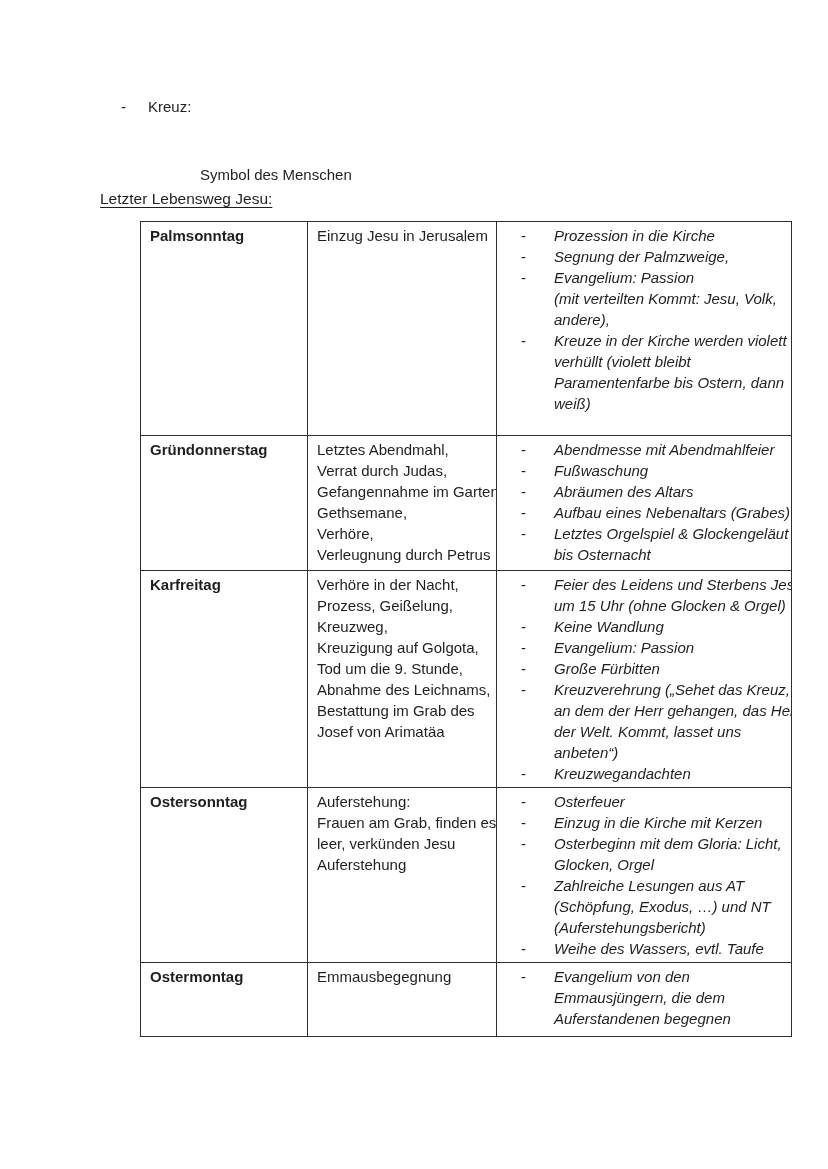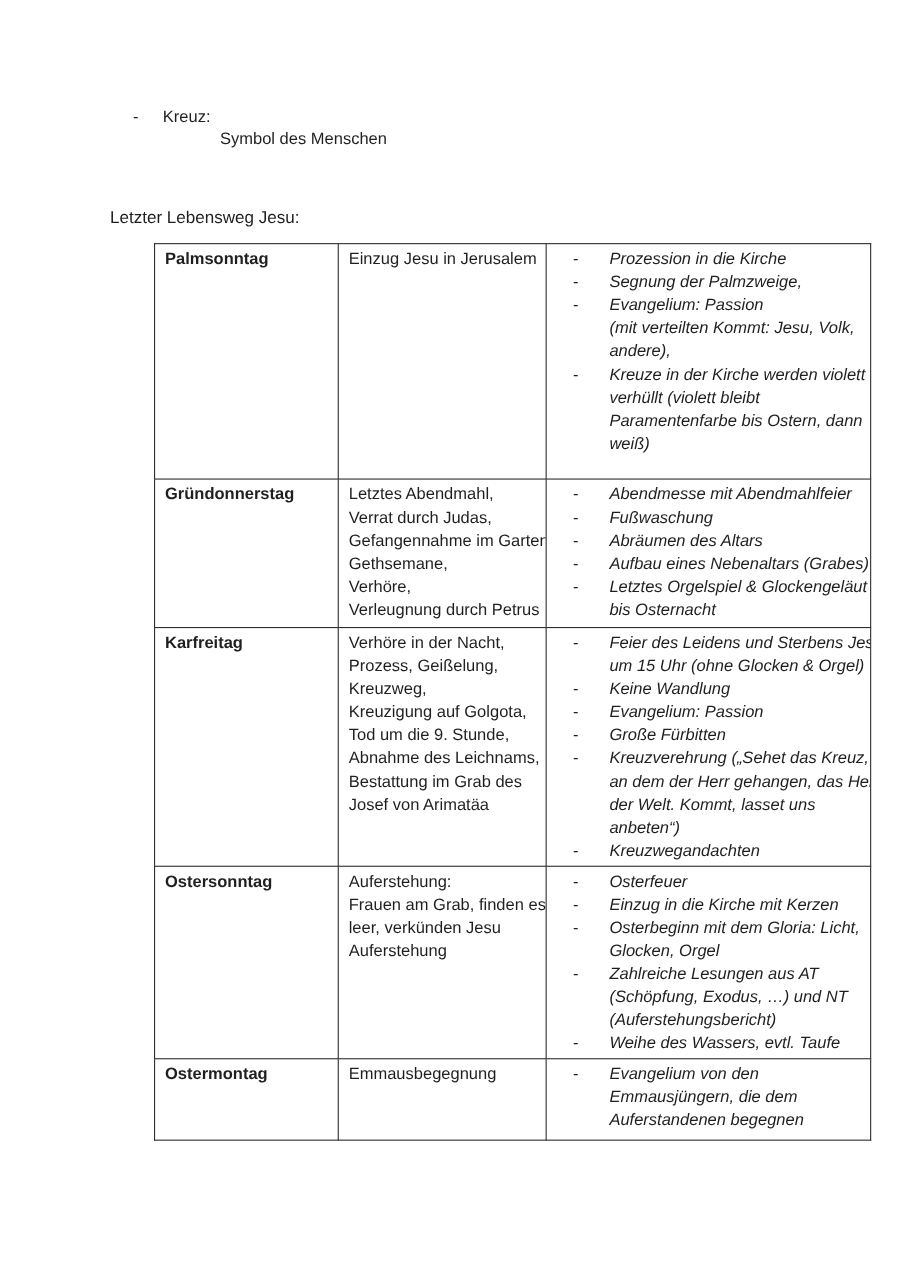--- a/index.html
+++ b/index.html
@@ -23,34 +23,35 @@
   .intro {
     position: absolute;
     left: 121px;
     top: 97px;
     font-size: 15px;
     line-height: 20px;
   }
   .intro-head { display: flex; }
   .intro-head .dash { display: inline-block; width: 27px; }
   .intro-items { margin-left: 51px; }
-  .intro-item { display: flex; align-items: flex-start; }
+  .intro-item { display: flex; align-items: flex-start; margin-top: 48px; }
   .dot-col { width: 28px; flex: none; padding-top: 7px; }
   .dot {
     width: 6px; height: 6px; border-radius: 50%;
     background: var(--text, #1f1f1f);
   }
 
   
   .heading {
     position: absolute;
     left: 100px;
     top: 189px;
     font-size: 15.5px;
     line-height: 20px;
+    text-decoration: underline;
     text-underline-offset: 3px;
   }
 
   
   table.sched {
     position: absolute;
     left: 140px;
     top: 221px;
     width: 651px;
     border-collapse: collapse;

